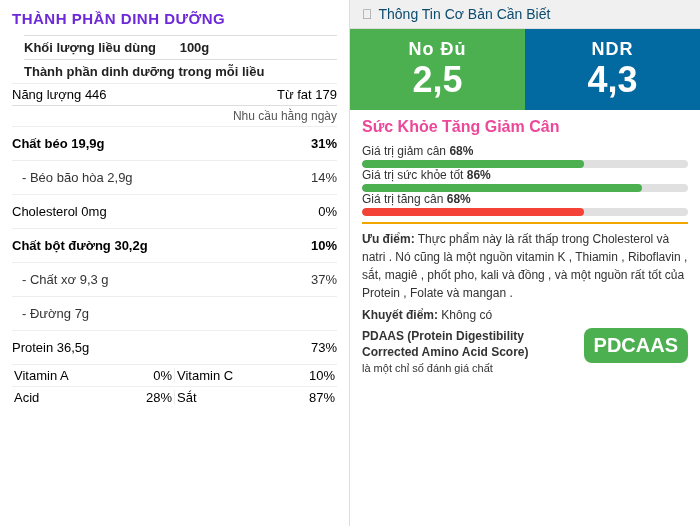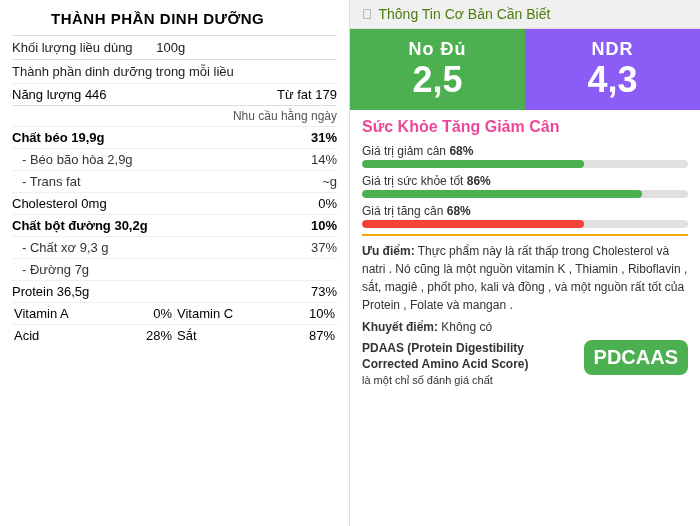--- a/index.html
+++ b/index.html
@@ -17,39 +17,39 @@
     .left-panel {
       width: 350px;
       background: #fff;
       padding: 10px 12px;
       border-right: 1px solid #ddd;
     }
 
     .left-panel h2 {
       font-size: 15px;
       font-weight: bold;
-      color: #000000;
+      color: #6d28d9;
       margin-bottom: 8px;
       letter-spacing: 0.5px;
-      margin-left: 39px;
     }
 
     .section-title {
-      font-weight: normal;
+      font-weight: bold;
       color: #222;
       font-size: 13px;
       padding: 4px 0;
       border-top: 1px solid #ddd;
+      margin-left: 12px;
     }
 
     .row {
       display: flex;
       justify-content: space-between;
       align-items: center;
-      padding: 3px 0;
+      padding: 9px 0;
       border-top: 1px solid #eee;
       font-size: 13px;
     }
 
     .row.bold-row {
       font-weight: bold;
     }
 
     .row.sub-row {
       padding-left: 10px;
@@ -109,21 +109,21 @@
       border-bottom: 1px solid #ddd;
     }
 
     .apple-icon {
       color: #888;
       font-size: 14px;
     }
 
     .right-header-title {
       font-size: 14px;
-      color: #4d7c0f;
+      color: #0c4a6e;
       font-weight: normal;
     }
 
     .scores-row {
       display: flex;
       gap: 0;
     }
 
     .score-box {
       flex: 1;
@@ -131,21 +131,21 @@
       display: flex;
       flex-direction: column;
       align-items: center;
     }
 
     .score-box.green {
       background: #4caf50;
     }
 
     .score-box.green-dark {
-      background: #8b5cf6;
+      background: #0369a1;
     }
 
     .score-label {
       color: #fff;
       font-size: 18px;
       font-weight: bold;
       letter-spacing: 1px;
     }
 
     .score-value {
@@ -162,21 +162,20 @@
     }
 
     .health-title {
       font-size: 16px;
       font-weight: bold;
       color: #ec4899;
       margin-bottom: 8px;
     }
 
     .progress-item {
-      margin-bottom: 6px;
     }
 
     .progress-label {
       font-size: 12px;
       color: #333;
       margin-bottom: 2px;
     }
 
     .progress-label span {
       font-weight: bold;
@@ -281,24 +280,20 @@
 
   <div>
     <div class="row bold-row">
       <span class="left-text">Chất béo 19,9g</span>
       <span class="right-text">31%</span>
     </div>
     <div class="row sub-row">
       <span class="left-text">- Béo bão hòa 2,9g</span>
       <span class="right-text">14%</span>
     </div>
-    <div class="row sub-row">
-      <span class="left-text">- Trans fat</span>
-      <span class="right-text">~g</span>
-    </div>
     <div class="row">
       <span class="left-text">Cholesterol 0mg</span>
       <span class="right-text">0%</span>
     </div>
     <div class="row bold-row">
       <span class="left-text">Chất bột đường 30,2g</span>
       <span class="right-text">10%</span>
     </div>
     <div class="row sub-row">
       <span class="left-text">- Chất xơ 9,3 g</span>

